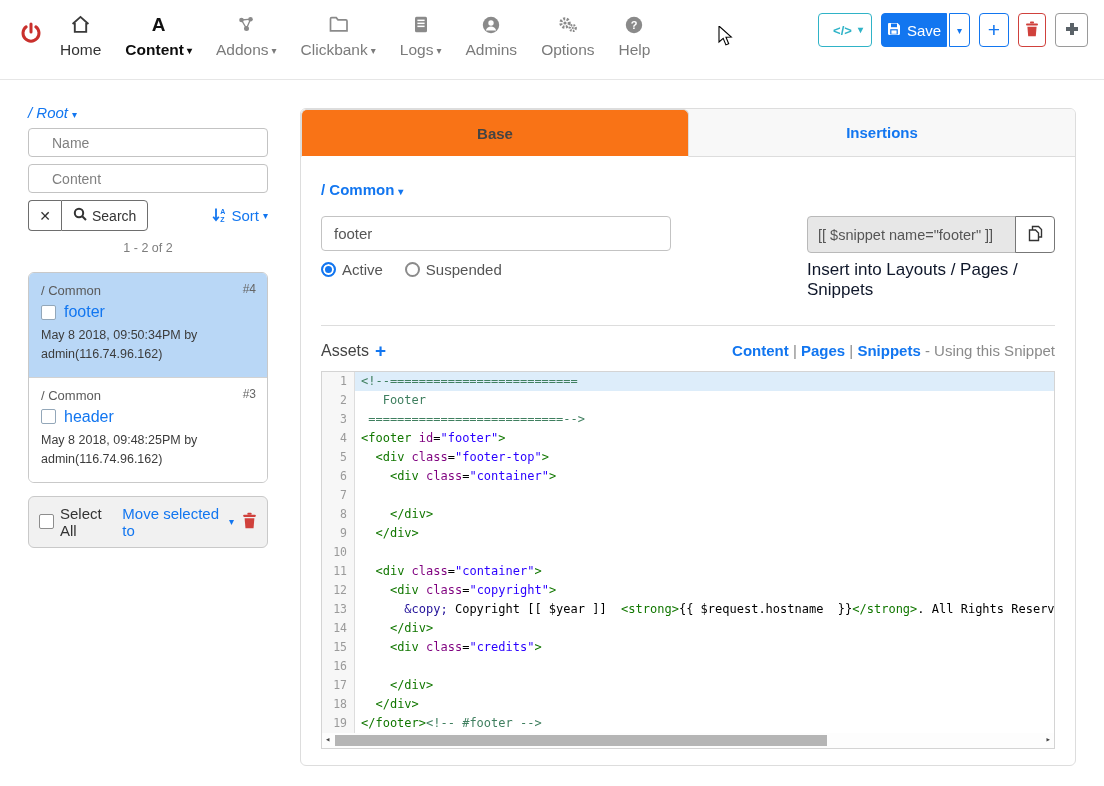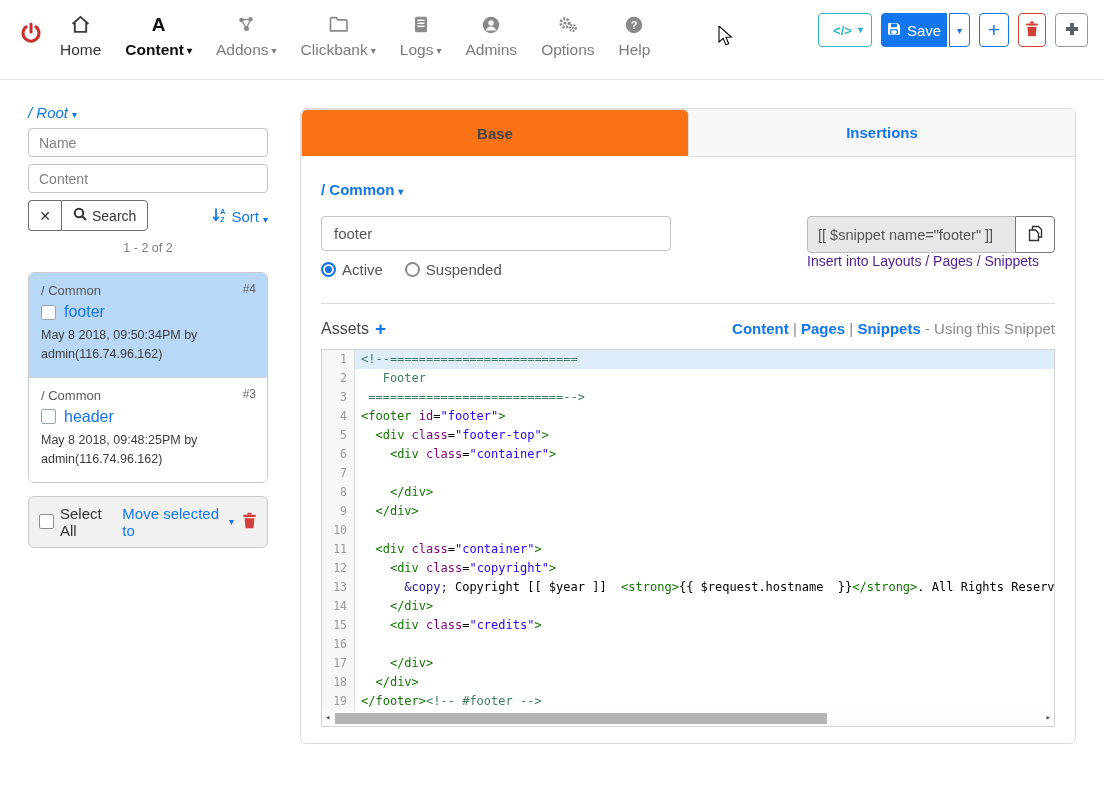--- a/index.html
+++ b/index.html
@@ -31,30 +31,30 @@
   .btn.save-caret { width:21px; border-color:var(--accent); color:var(--accent); border-radius:0 4px 4px 0; font-size:10px; }
   .btn.add { width:30px; border-color:var(--accent); color:var(--accent); font-size:21px; font-weight:400; }
   .btn.del { width:28px; border-color:var(--danger); }
   .btn.fs  { width:33px; border-color:#9a9a9a; }
 
   
   aside { position:absolute; left:28px; top:104px; width:240px; }
   .crumb { color:var(--accent); font-weight:400; font-style:italic; font-size:15px; cursor:pointer; }
   .crumb .caret { font-style:normal; margin-left:4px; }
   .side-input { width:240px; height:29px; border:1px solid #c3c3c3; border-radius:4px;
-    padding:0 10px; font-size:14px; color:#444; font-family:inherit; margin-top:7px; display:block; }
+    padding:0 23px; font-size:14px; color:#444; font-family:inherit; margin-top:7px; display:block; }
   .side-input::placeholder { color:#808080; }
   .filter-row { margin-top:7px; display:flex; align-items:center; justify-content:space-between; }
   .btn-group { display:flex; }
   .btn-group button { height:31px; background:#fff; border:1px solid #6e6e6e; font-size:14px;
     color:#333; cursor:pointer; display:inline-flex; align-items:center; gap:5px; font-family:inherit; }
   .btn-group button:first-child { width:33px; justify-content:center; border-radius:4px 0 0 4px; border-right:none; }
   .btn-group button:last-child { padding:0 11px; border-radius:0 4px 4px 0; }
   .sort-link { color:var(--accent); font-size:15px; text-decoration:none; display:inline-flex;
-    align-items:flex-end; gap:4px; cursor:pointer; }
+    align-items:center; gap:4px; cursor:pointer; }
   .count { text-align:center; color:#7d7d7d; font-size:12.5px; margin-top:10px; }
   .item-list { margin-top:17px; border:1px solid #c9c9c9; border-radius:6px; overflow:hidden; }
   .card { padding:10px 12px 12px; position:relative; background:#fff; cursor:pointer; }
   .card + .card { border-top:1px solid #d2d2d2; }
   .card.selected { background:var(--sel-bg); }
   .card-path { font-size:13px; color:#5a5a5a; }
   .card-id { position:absolute; right:11px; top:9px; font-size:12px; color:#666; }
   .card-name { display:flex; align-items:center; gap:8px; margin-top:5px; }
   .card-name a { color:var(--accent); font-size:16px; text-decoration:none; }
   .cb { width:15px; height:15px; border:1px solid #93a7b9; border-radius:2px; background:#fff; display:inline-block; flex:0 0 auto; }
@@ -82,21 +82,21 @@
   .radios { margin-top:10px; display:flex; gap:22px; font-size:15px; color:#555; }
   .radios label { display:inline-flex; align-items:center; gap:6px; cursor:pointer; }
   .radio { width:15px; height:15px; border-radius:50%; border:2px solid #8b8b8b; background:#fff; display:inline-block; }
   .radio.on { border-color:var(--accent); box-shadow:inset 0 0 0 2px #fff; background:var(--accent); }
   .right-col { width:248px; }
   .tagrow { display:flex; }
   .tag-field { flex:1; height:37px; background:#e7e7e7; border:1px solid #b9b9b9;
     border-radius:4px 0 0 4px; padding:0 10px; font-size:14.5px; color:#555; font-family:inherit; }
   .copy-btn { width:40px; height:37px; background:#fff; border:1px solid #777; border-left:1px solid #777;
     margin-left:-1px; border-radius:0 4px 4px 0; cursor:pointer; display:flex; align-items:center; justify-content:center; }
-  .hint { font-size:14px; color:#4c1d95; }
+  .hint { margin-top:7px; font-size:17px; color:#0f172a; }
   .panel-body hr { border:none; border-top:1px solid #ddd; margin:25px 0 0; }
   .assets-row { margin-top:15px; display:flex; align-items:center; justify-content:space-between; }
   .assets-left { font-size:16px; color:#444; display:flex; align-items:center; }
   .plus-link { color:var(--accent); font-weight:700; font-size:19px; margin-left:6px; text-decoration:none; cursor:pointer; line-height:1; }
   .using { font-size:15px; color:#8a8a8a; }
   .using a { color:var(--accent); font-weight:700; text-decoration:none; cursor:pointer; }
 
   
   .editor { margin-top:11px; border:1px solid #d4d4d4; font-family:"DejaVu Sans Mono", monospace; }
   .ed-row { display:flex; height:19px; line-height:19px; }

